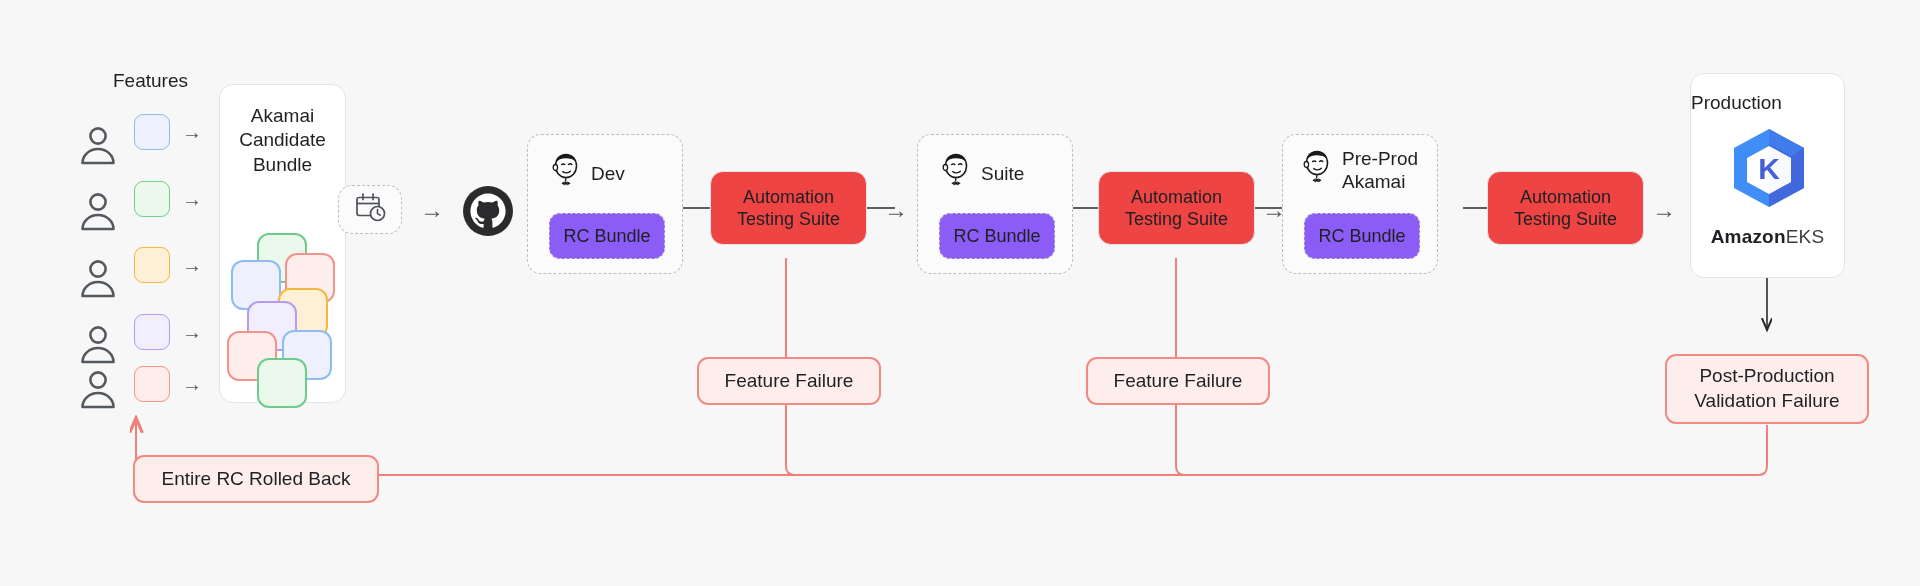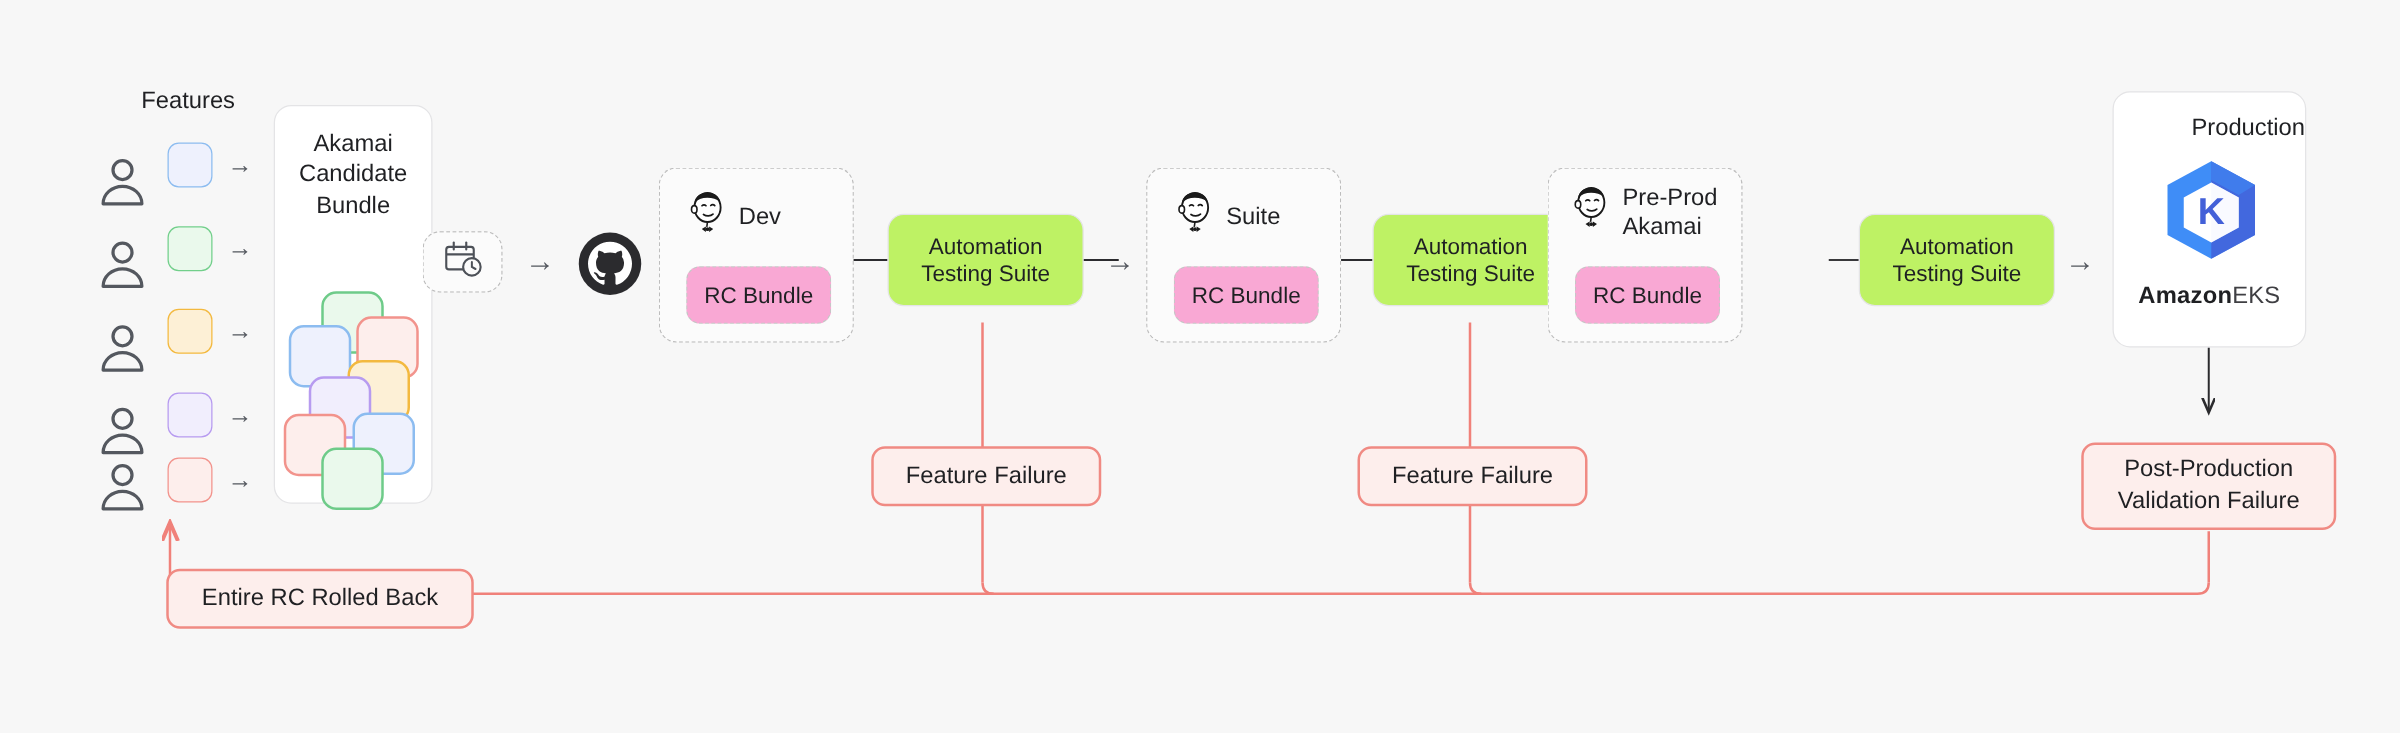--- a/index.html
+++ b/index.html
@@ -31,26 +31,26 @@
   .arrow-sm{font-size:20px;color:#54585f;line-height:1;}
 
   
   .card-white{
     background:#ffffff;border:1px solid #e4e4e6;border-radius:14px;
   }
   .card-dashed{
     background:#fbfbfb;border:1.4px dashed #bdbdbd;border-radius:14px;
   }
   .inner-dashed{
-    background:#f9a8d4;border:1.4px dashed #c6c6c6;border-radius:11px;
+    background:#8b5cf6;border:1.4px dashed #c6c6c6;border-radius:11px;
     display:flex;align-items:center;justify-content:center;
     font-size:18px;color:#1f2023;
   }
   .ats{
-    background:#bef264;border:1px solid #e4e4e6;border-radius:13px;
+    background:#ef4444;border:1px solid #e4e4e6;border-radius:13px;
     display:flex;align-items:center;justify-content:center;text-align:center;
     font-size:18px;line-height:1.25;color:#1f2023;
   }
   .fail-box{
     background:#fdeeec;border:2px solid #f08a83;border-radius:11px;
     display:flex;align-items:center;justify-content:center;text-align:center;
     font-size:19px;line-height:1.3;color:#1f2023;
   }
 
   .rc-title{
@@ -241,21 +241,21 @@
       <span>Suite</span>
     </div>
     <div class="inner-dashed" style="position:absolute;left:21px;top:78px;width:114px;height:44px">RC Bundle</div>
   </div>
 
   <div class="abs ats lbl-multi" style="left:1098px;top:171px;width:157px;height:74px">Automation
 Testing Suite</div>
 
   <div class="abs arrow-sm" style="left:1262px;top:198px;font-size:24px">→</div>
 
-  <div class="abs card-dashed" style="left:1238px;top:134px;width:156px;height:140px">
+  <div class="abs card-dashed" style="left:1282px;top:134px;width:156px;height:140px">
     <div class="stage-head" style="position:absolute;left:18px;top:13px">
       <span>
         <svg width="32" height="36" viewBox="0 0 32 36">
           <ellipse cx="16" cy="13" rx="10.5" ry="11.6" fill="#ffffff" stroke="#1a1a1a" stroke-width="1.5"></ellipse>
           <path d="M5.6 9.4c.4-5.4 5.1-8.2 10.4-8.2 5.3 0 9.6 3 9.9 7.2-2.5-2.2-6-3.2-10-3.2-4.3 0-7.9 1.5-10.3 4.2Z" fill="#1a1a1a"></path>
           <ellipse cx="5.4" cy="14.5" rx="2.2" ry="3" fill="#ffffff" stroke="#1a1a1a" stroke-width="1.3"></ellipse>
           <path d="M11.6 11.6c.9-.9 2.3-.9 3.2 0" fill="none" stroke="#1a1a1a" stroke-width="1.4" stroke-linecap="round"></path>
           <path d="M18.6 11.4c.9-.9 2.3-.9 3.2.1" fill="none" stroke="#1a1a1a" stroke-width="1.4" stroke-linecap="round"></path>
           <path d="M12.8 18.6c2.2 1.5 5.6 1.5 7.6-.3" fill="none" stroke="#1a1a1a" stroke-width="1.4" stroke-linecap="round"></path>
           <path d="M16 24.2c-.2 1.9-.4 3.4-.6 4.3" fill="none" stroke="#1a1a1a" stroke-width="1.3"></path>
@@ -268,21 +268,21 @@
     </div>
     <div class="inner-dashed" style="position:absolute;left:21px;top:78px;width:114px;height:44px">RC Bundle</div>
   </div>
 
   <div class="abs ats lbl-multi" style="left:1487px;top:171px;width:157px;height:74px">Automation
 Testing Suite</div>
 
   <div class="abs arrow-sm" style="left:1652px;top:198px;font-size:24px">→</div>
 
   <div class="abs card-white" style="left:1690px;top:73px;width:155px;height:205px">
-    <div style="position:absolute;left:0;right:0;top:18px;text-align:right;font-size:19px">Production</div>
+    <div style="position:absolute;left:0;right:0;top:18px;text-align:left;font-size:19px">Production</div>
     <div style="position:absolute;left:38px;top:52px">
       <svg width="80" height="84" viewBox="0 0 80 84">
         <polygon points="40,3 75,22 75,62 40,81 5,62 5,22" fill="#3f8df7"></polygon>
         <polygon points="40,3 75,22 75,62 40,81" fill="#4360d8" opacity=".82"></polygon>
         <path d="M40,3 L75,22 L62,30 L40,18 Z" fill="#3f8df7" opacity=".55"></path>
         <polygon points="40,20 62,32 62,56 40,68 18,56 18,32" fill="#ffffff"></polygon>
         <polygon points="40,20 62,32 62,56 40,68" fill="#f4f6ff" opacity=".5"></polygon>
         <text x="40" y="53" text-anchor="middle" font-family="'Liberation Sans',sans-serif" font-size="30" font-weight="700" fill="#4360d8">K</text>
       </svg>
     </div>

